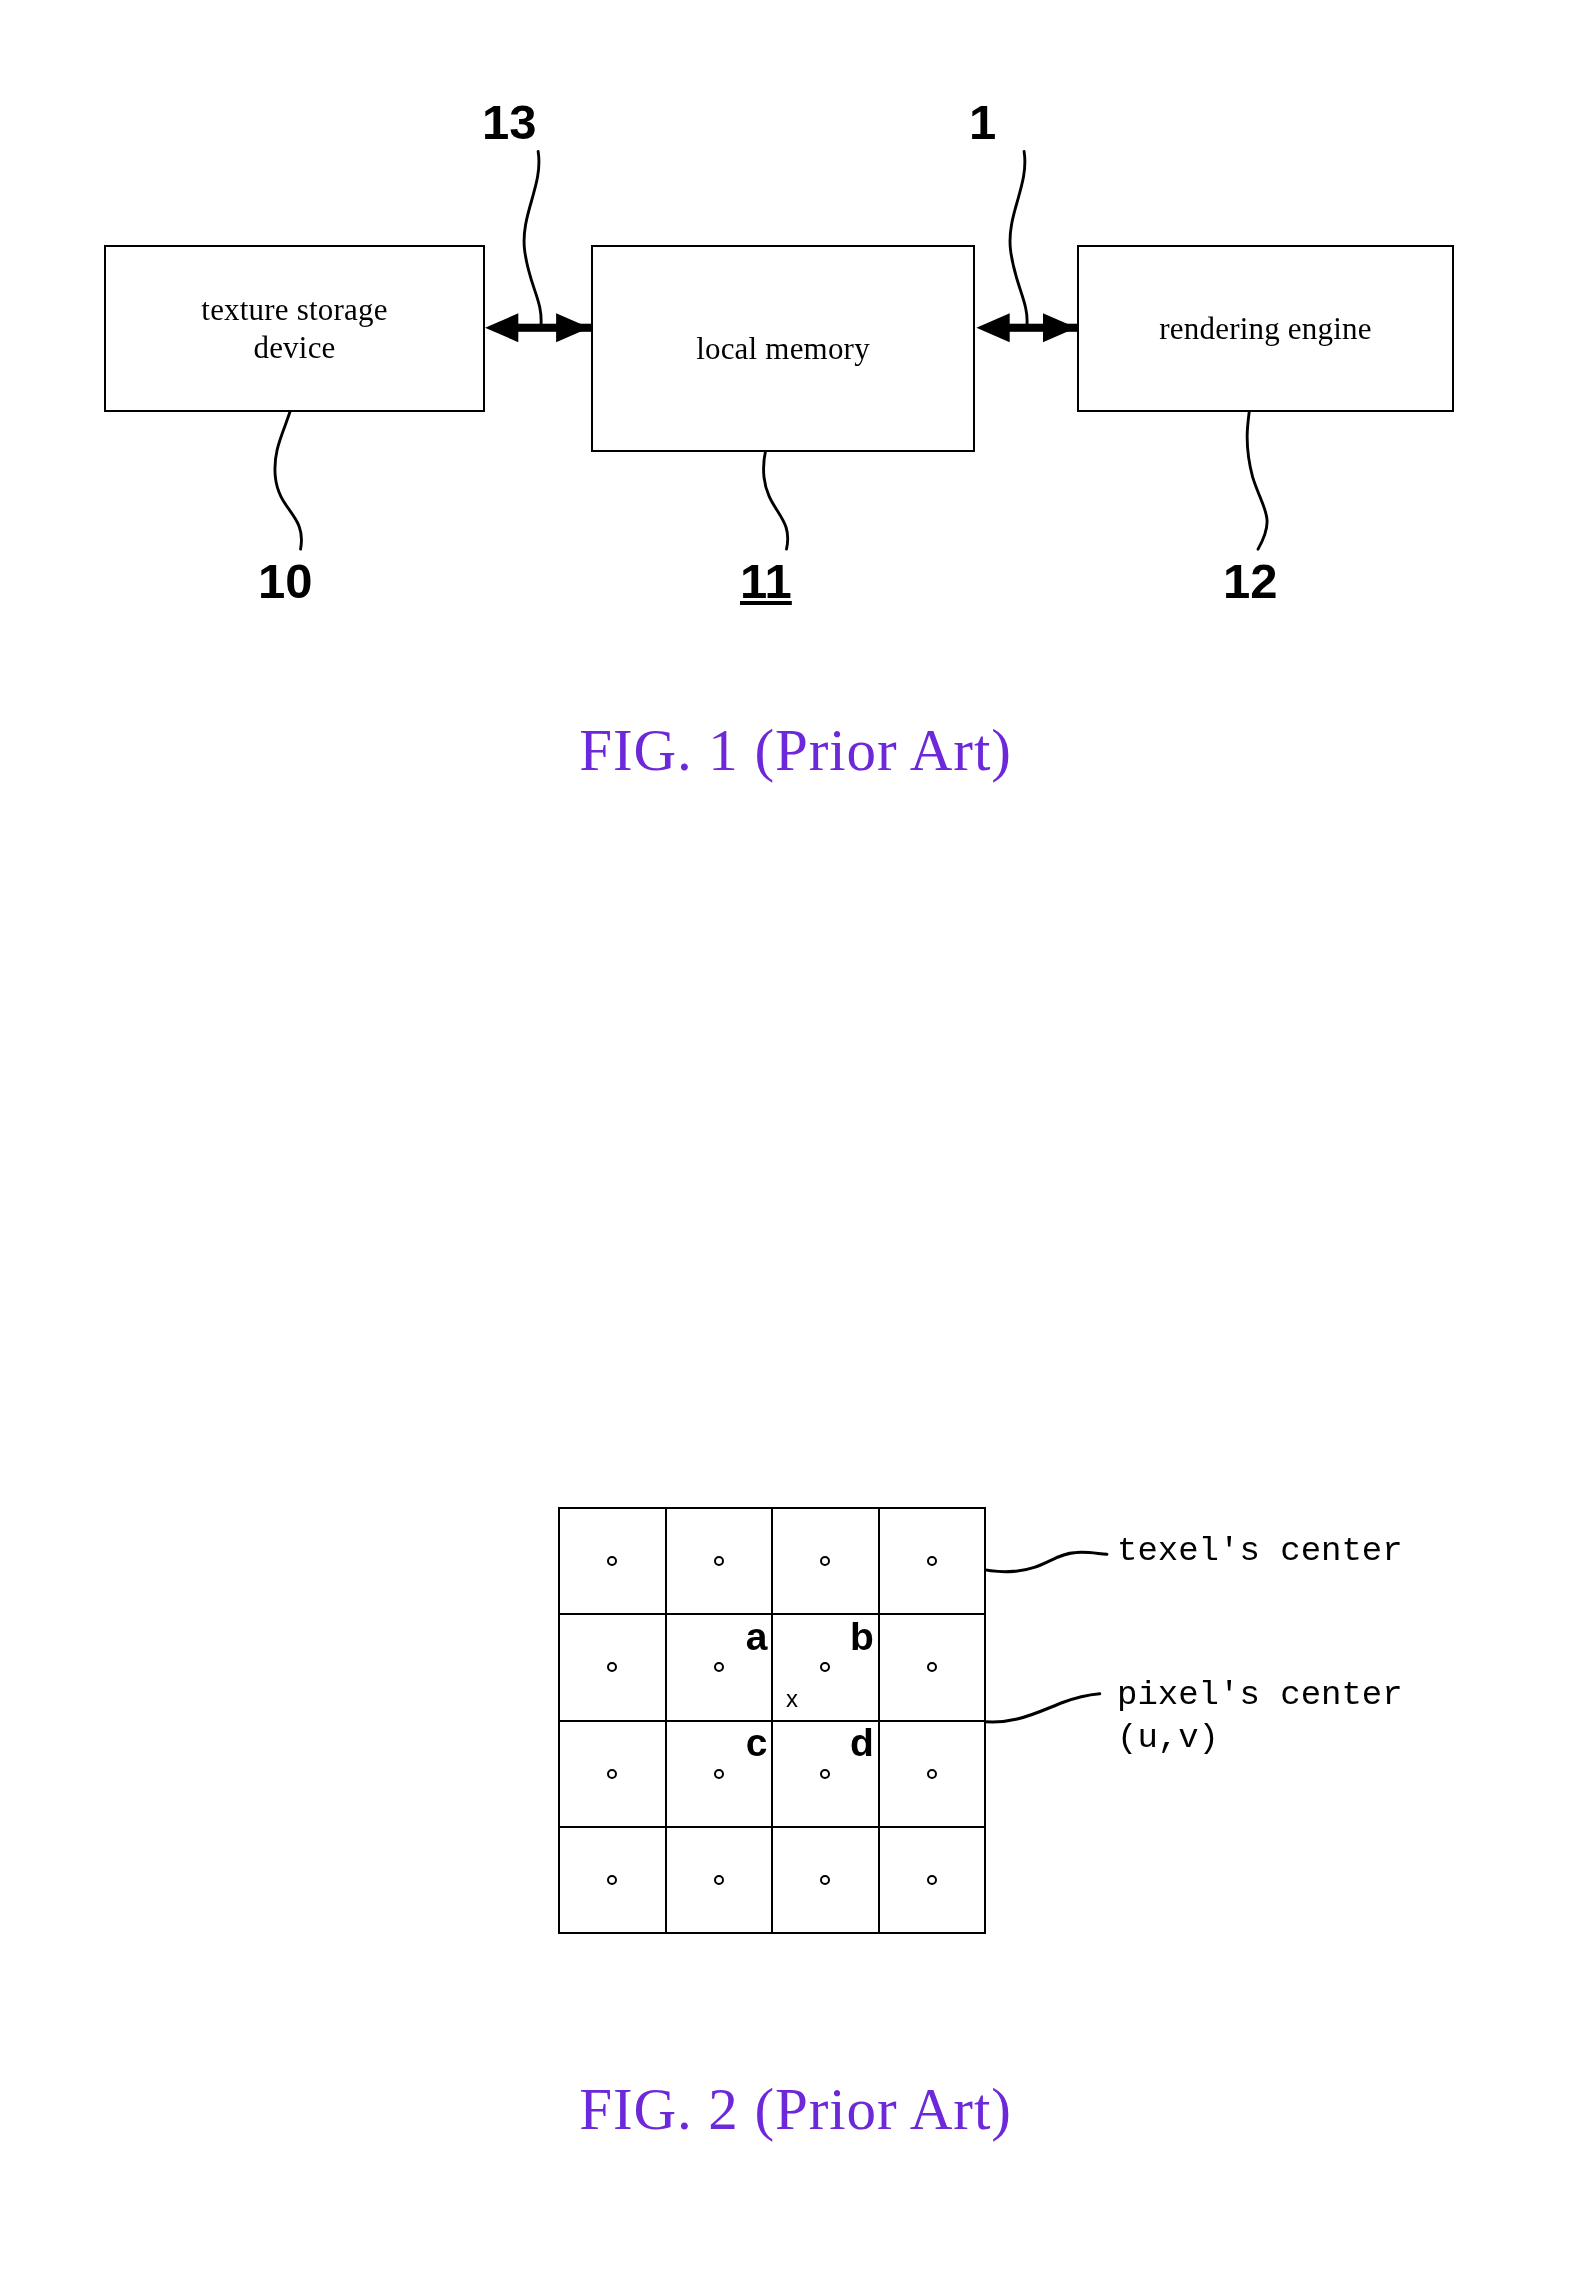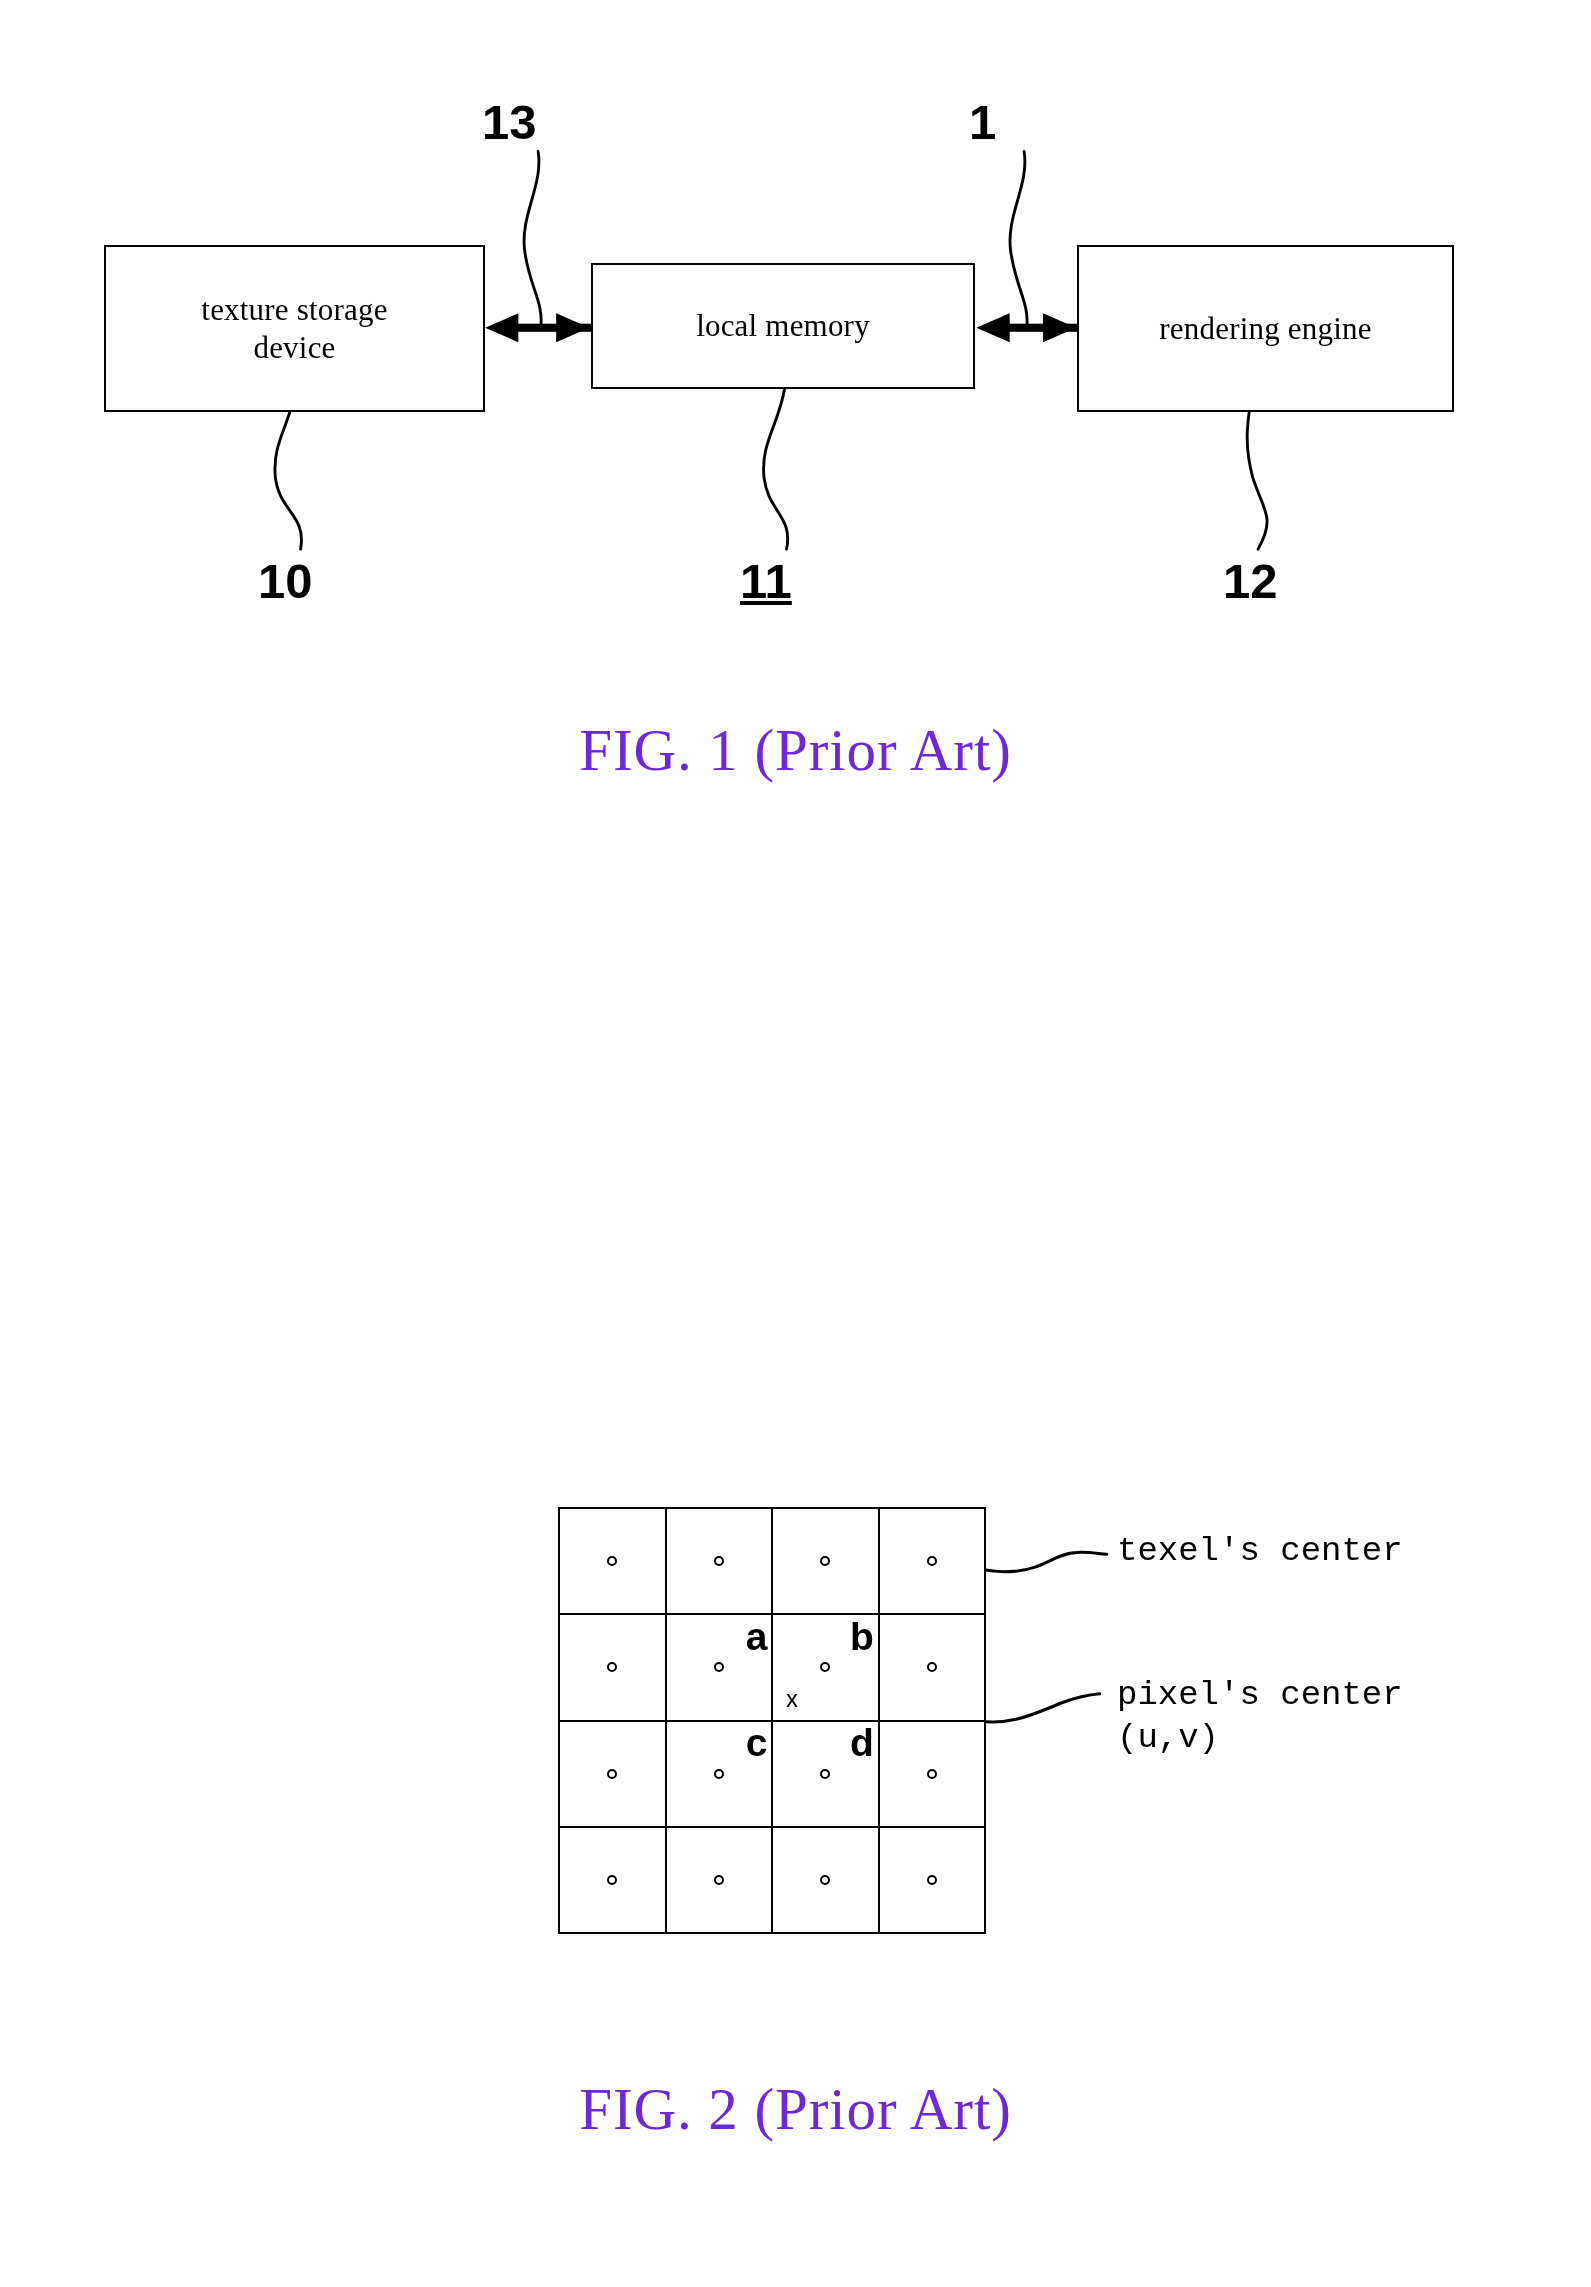--- a/index.html
+++ b/index.html
@@ -26,21 +26,21 @@
     align-items: center;
     justify-content: center;
     text-align: center;
     font-family: "Liberation Serif", serif;
     font-size: 31px;
     line-height: 1.22;
     letter-spacing: 0.2px;
     background: #fff;
   }
   #box-texture-storage { left: 104px;  top: 245px; width: 381px; height: 167px; }
-  #box-local-memory    { left: 591px;  top: 263px; width: 384px; height: 126px; }
+  #box-local-memory    { left: 591px;  top: 245px; width: 384px; height: 207px; }
   #box-rendering-engine{ left: 1077px; top: 245px; width: 377px; height: 167px; }
 
   .ref-num {
     position: absolute;
     font-family: "Liberation Sans", sans-serif;
     font-weight: 700;
     font-size: 49px;
     color: #000;
     letter-spacing: 0px;
   }

